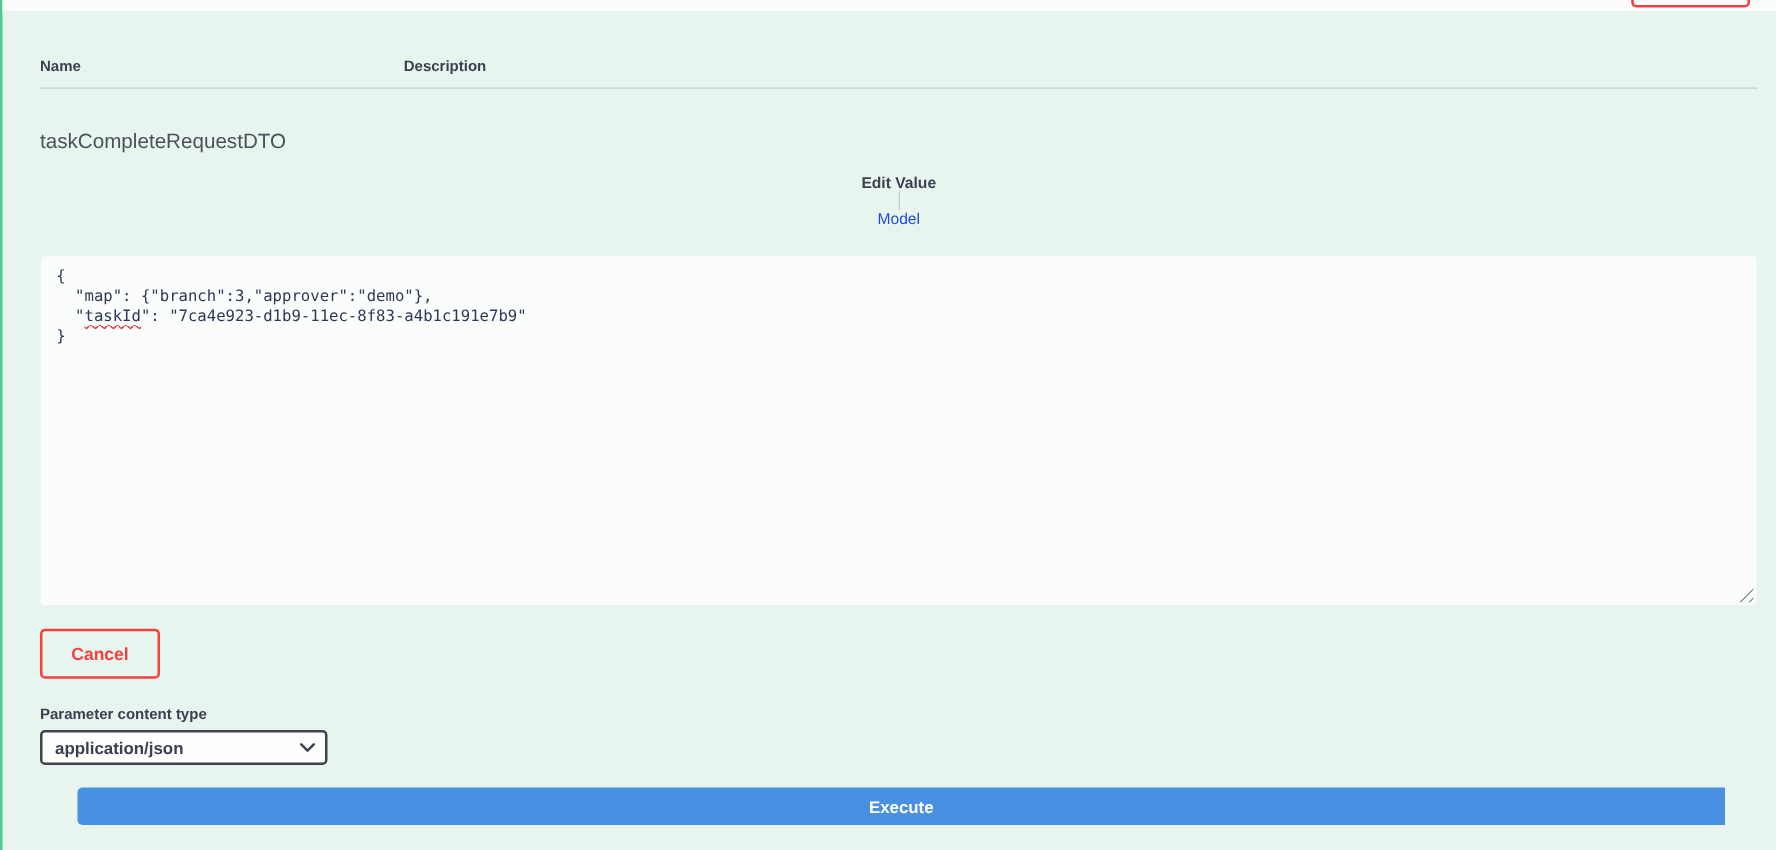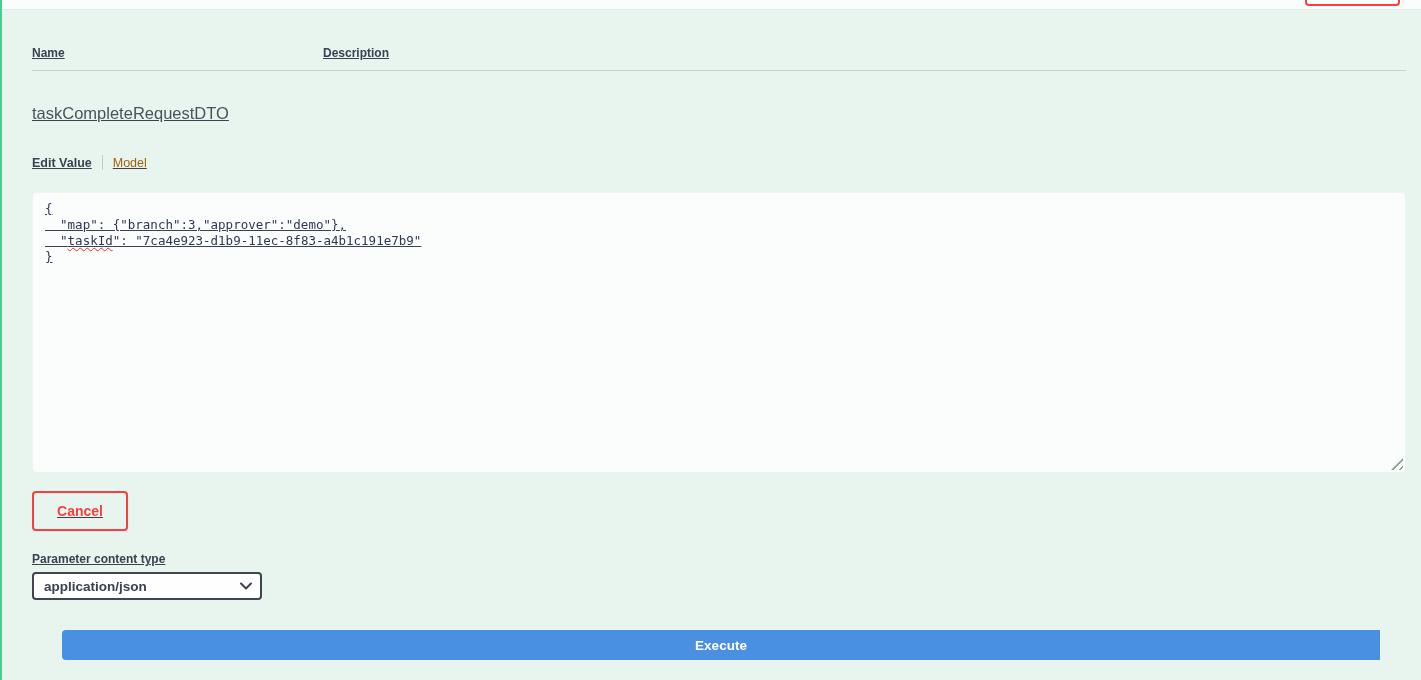--- a/index.html
+++ b/index.html
@@ -26,21 +26,21 @@
     top: -24px; right: 21px;
     width: 95px; height: 30px;
     background: #fbfdfc;
     border: 2px solid #f93e3e;
     border-radius: 4px;
     cursor: pointer;
   }
 
   .table-container { padding: 36px 15px 0 30px; }
 
-  .row { display: flex; text-decoration: underline; }
+  .row { display: flex; }
   .col-name { width: 291px; flex: 0 0 291px; }
   .col-desc { flex: 1 1 auto; min-width: 0; }
 
   .thead { border-bottom: 1px solid rgba(59,65,81,.2); padding-bottom: 10px; }
   .th { font-size: 12px; font-weight: bold; color: #3b4151; }
 
   .param-row > div { padding-top: 14px; }
 
   .param-name { font-size: 16px; font-weight: bold; color: #3b4151; }
   .param-name .star { color: #f93e3e; margin-left: 3px; font-size: 15px; }
@@ -55,24 +55,24 @@
   }
   .param-in {
     margin-top: 4px;
     font-family: "DejaVu Serif", serif;
     font-style: italic;
     font-size: 12px; color: #555;
   }
 
   .desc-title { margin-top: 19px; font-size: 16.5px; color: #4a525b; }
 
-  .tabs { margin-top: 32px; display: flex; align-items: center; }
+  .tabs { margin-top: 16px; display: flex; align-items: center; flex-direction: column; }
   .tab { font-size: 12.5px; cursor: pointer; }
   .tab.active { font-weight: bold; color: #3b4151; cursor: default; }
-  .tab.inactive { color: #a16207; }
+  .tab.inactive { color: #1d4ed8; }
   .tab-divider { display: inline-block; width: 1px; height: 15px; background: #c4cad0; margin: 0 10px; }
 
   .editor {
     position: relative;
     margin-top: 22px;
     width: 100%; height: 281px;
     background: #fafdfb;
     border: 1px solid #eef4f0;
     border-radius: 4px;
     padding: 8px 12px;

